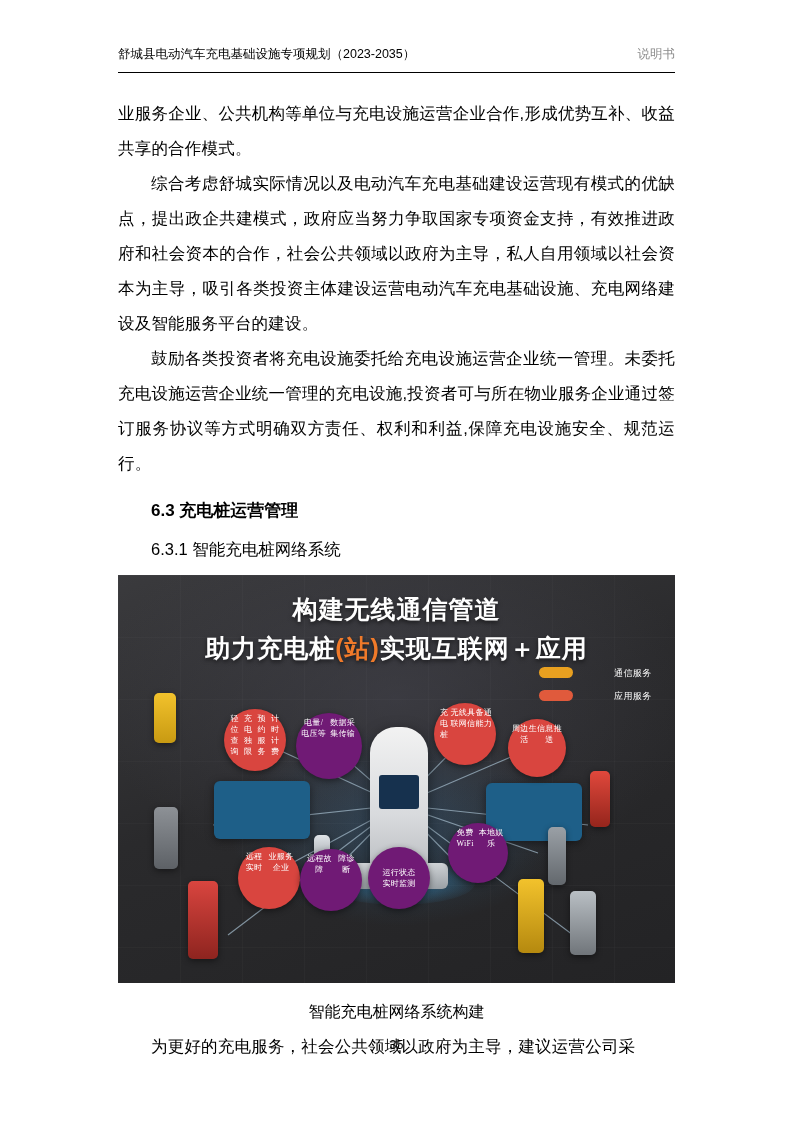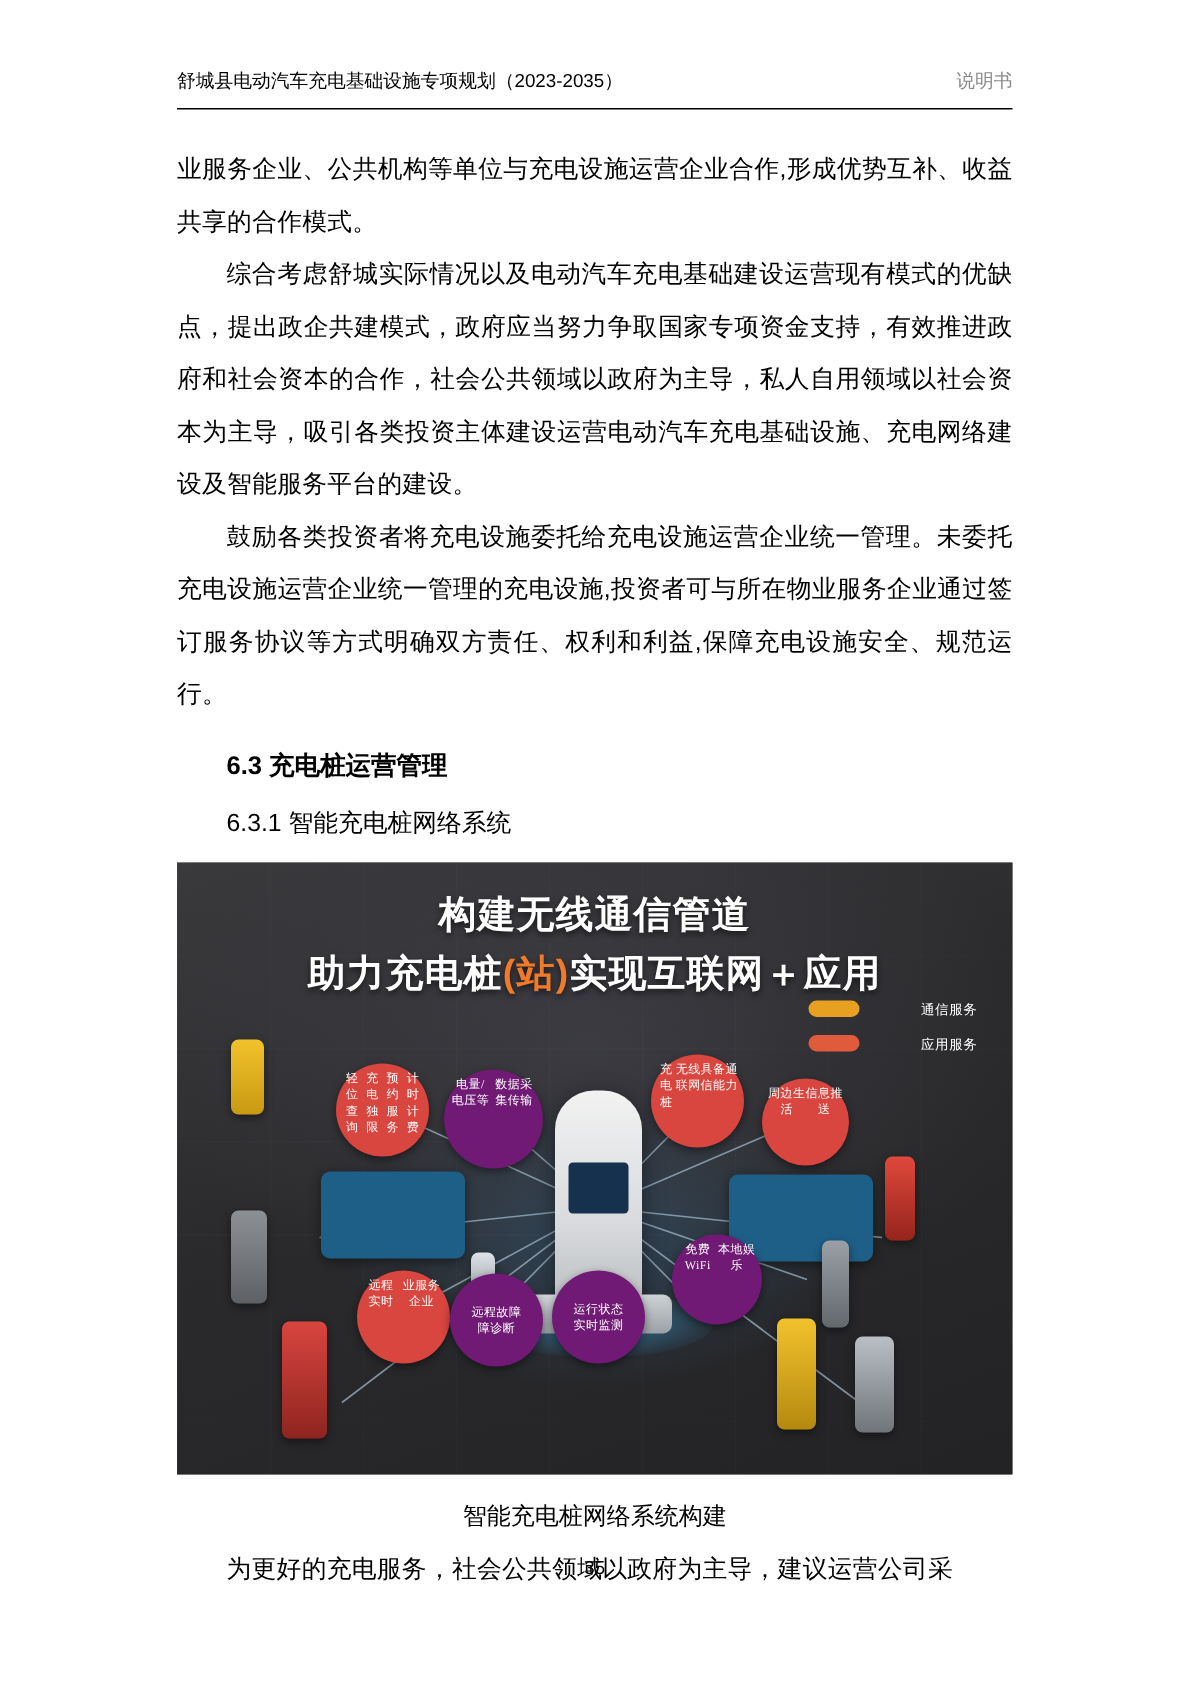--- a/index.html
+++ b/index.html
@@ -315,21 +315,21 @@
             <div>具备通信能力</div>
           </div>
         <div class="node red" style="left:390px; top:144px; width:58px; height:58px;">
             <div>周边生活</div>
             <div>信息推送</div>
           </div>
         <div class="node red" style="left:120px; top:272px; width:62px; height:62px;">
             <div>远程实时</div>
             <div>业服务企业</div>
           </div>
-        <div class="node orange" style="left:182px; top:274px; width:62px; height:62px;flex-direction:column;">
+        <div class="node orange" style="left:182px; top:274px; width:62px; height:62px;">
             <div>远程故障</div>
             <div>障诊断</div>
           </div>
         <div class="node orange" style="left:250px; top:272px; width:62px; height:62px;flex-direction:column;">
             <div>运行状态</div>
             <div>实时监测</div>
           </div>
         <div class="node orange" style="left:330px; top:248px; width:60px; height:60px;">
             <div>免费WiFi</div>
             <div>本地娱乐</div>

